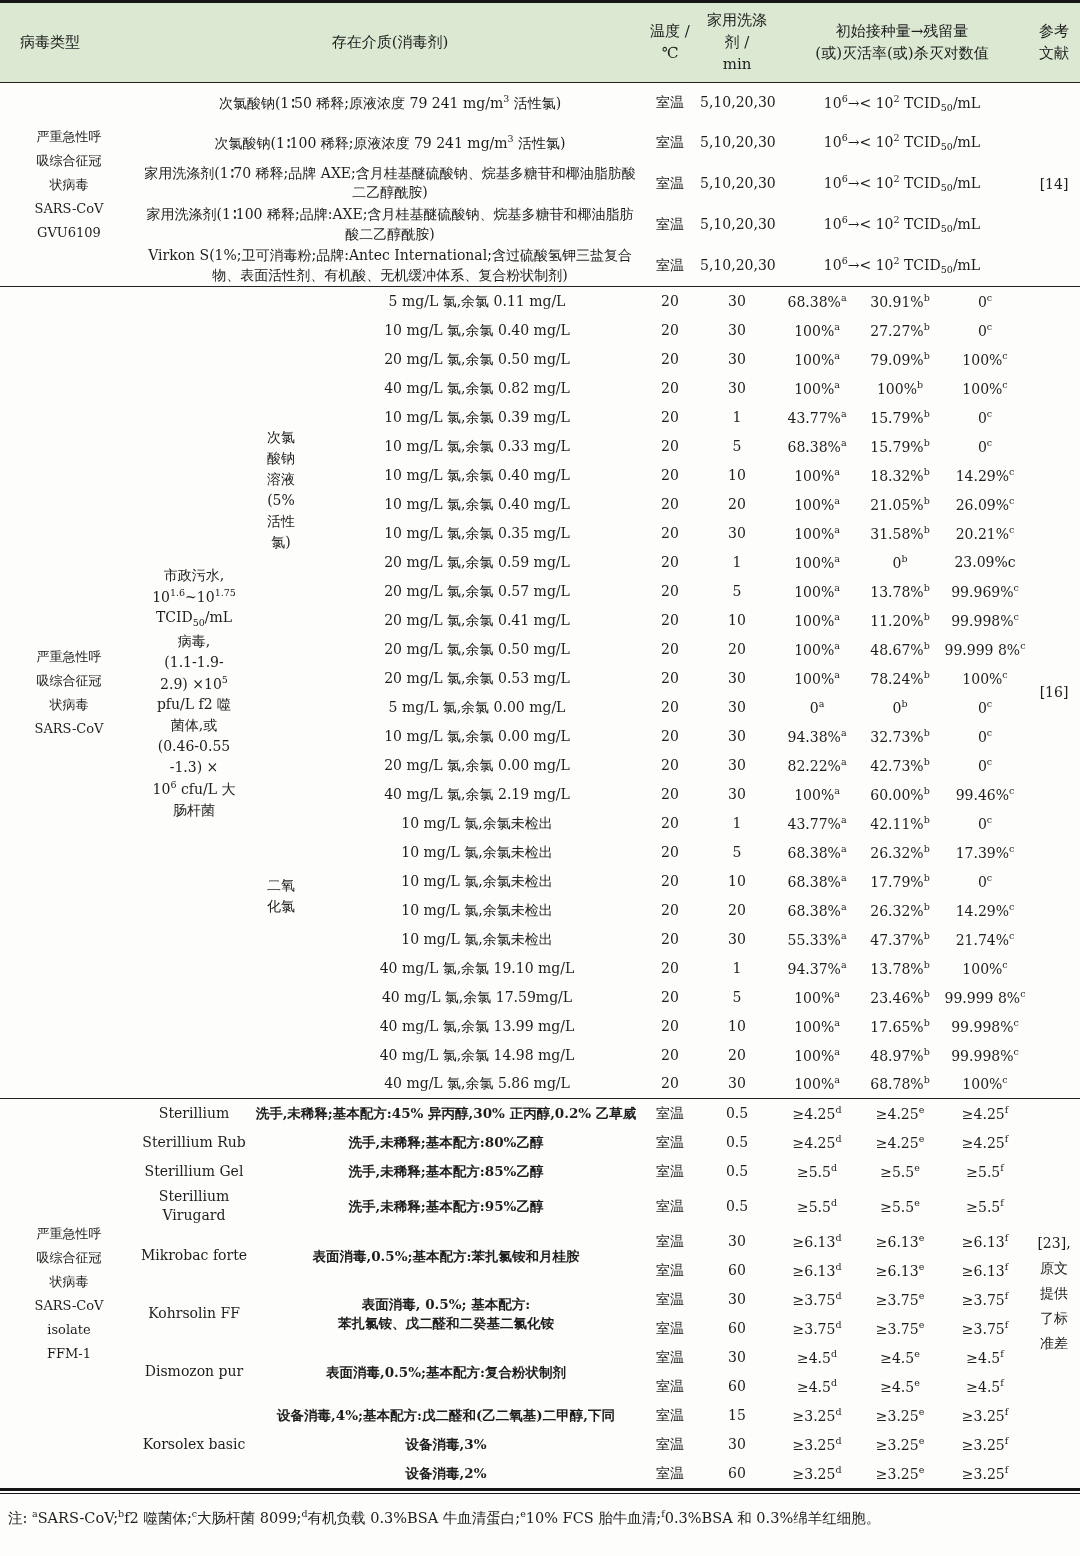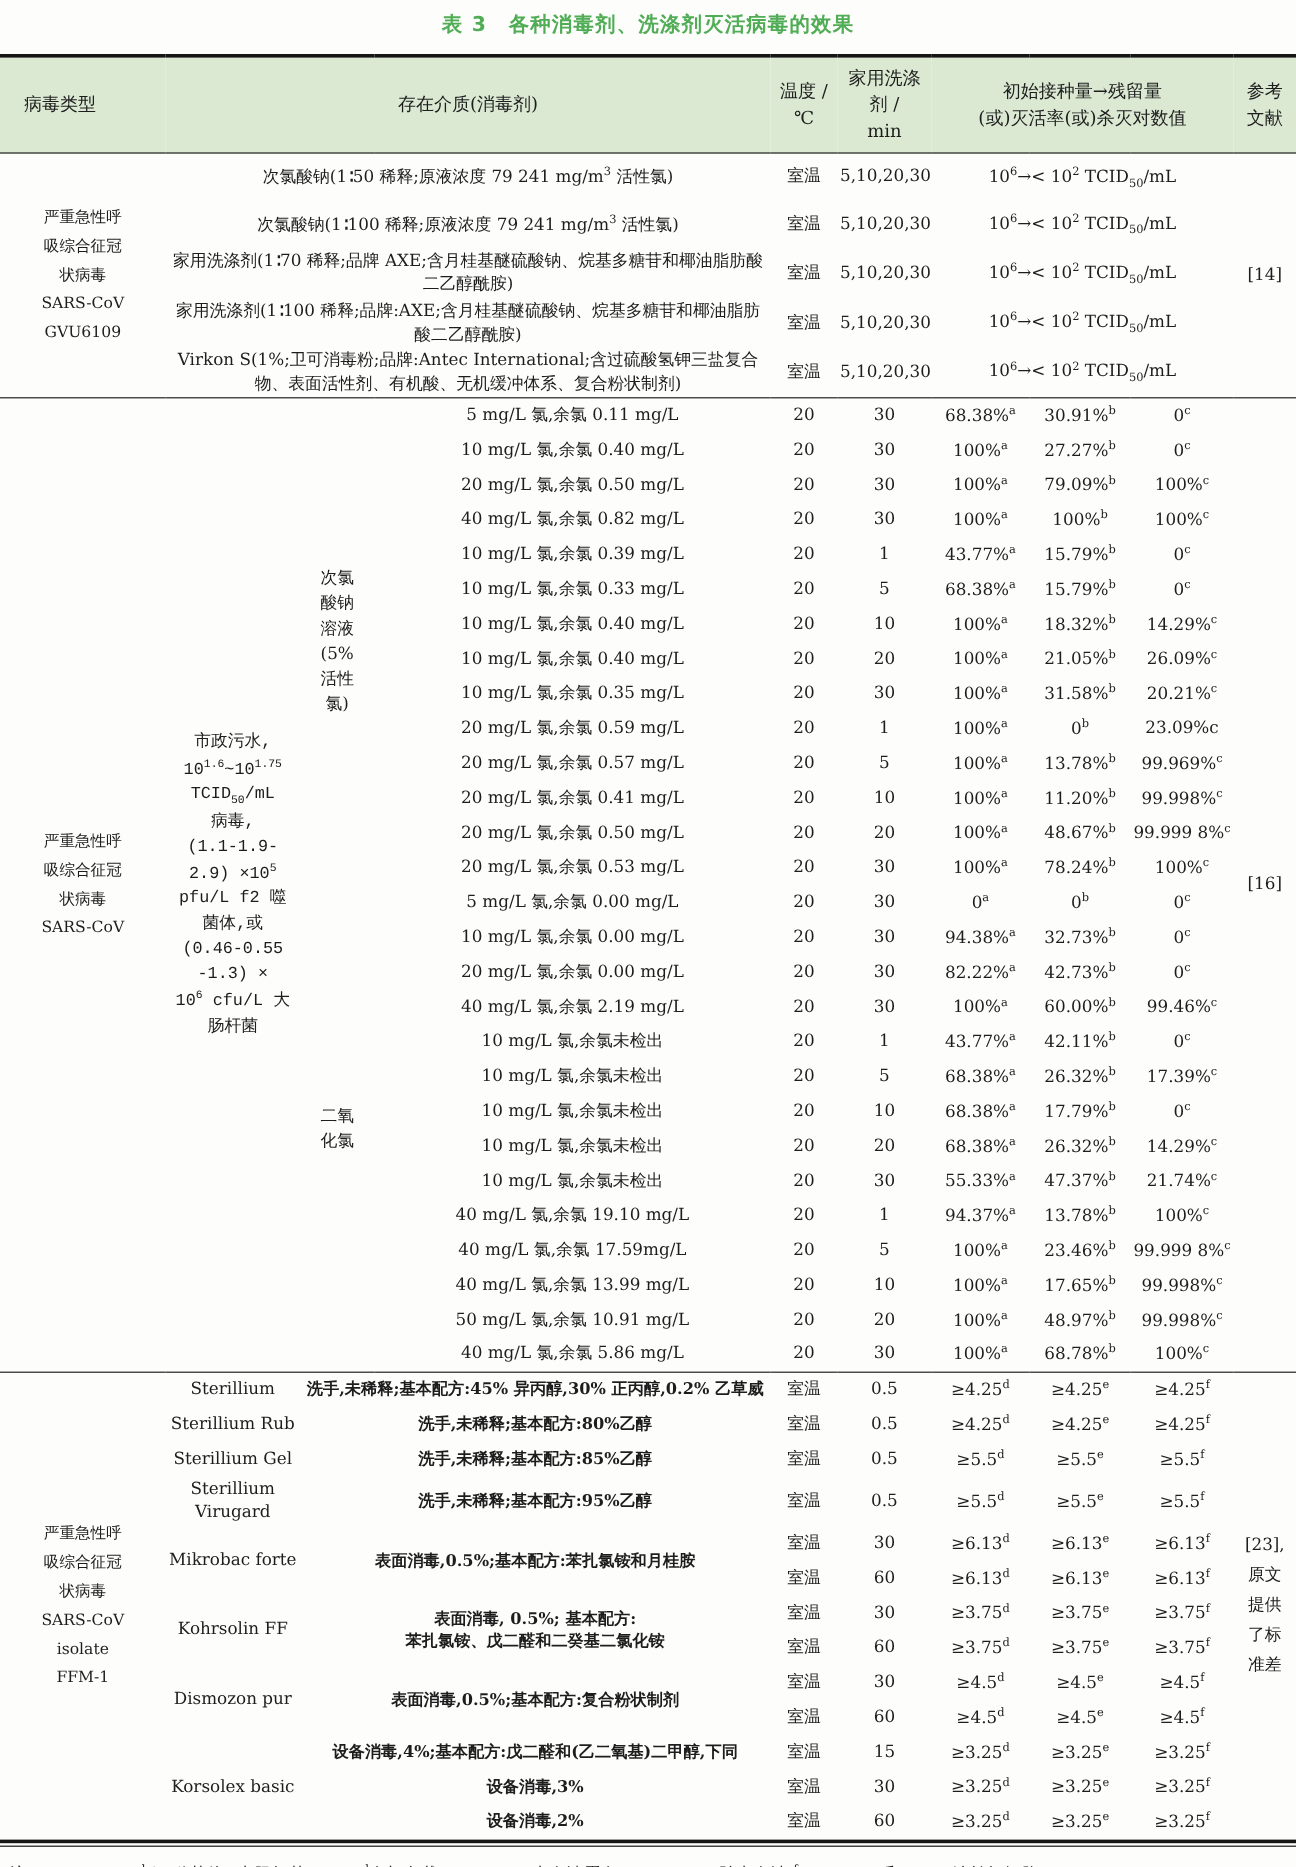--- a/index.html
+++ b/index.html
@@ -13,34 +13,33 @@
   thead th.first{text-align:left;padding-left:20px;}
   td{font-size:14px;text-align:center;vertical-align:middle;padding:1px 2px;line-height:1.4;
      overflow:hidden;}
   td.st{border-top:1.5px solid #222;}
   tr.sec0{height:40px;}
   tr.sec1{height:29px;}
   tr.sec2{height:29px;}
   td.virus{line-height:1.85;font-size:13px;}
   td.agent{line-height:1.5;}
   td.ref{line-height:1.8;}
-  td.mediablock{line-height:1.5;font-family:Liberation Mono, monospace;}
+  td.mediablock{line-height:1.5;}
   td.desc{font-size:13.5px;font-weight:bold;}
   td.conc{white-space:nowrap;}
   td.time{white-space:nowrap;}
   sup,sub{font-size:9.5px;}
   .bottom-rule{height:2px;border-top:3px solid #161616;border-bottom:1.5px solid #161616;}
   .footnote{font-size:14.5px;padding:13px 6px 16px 8px;line-height:1.5;}
 </style>
 </head>
 <body>
 
 <div class="page">
 
-  <div class="title">表 3　各种消毒剂、洗涤剂灭活病毒的效果</div>
 
   <table>
     <colgroup>
       <col style="width:138px">
         <col style="width:112px">
         <col style="width:62px">
       <col style="width:330px">
         <col style="width:56px">
         <col style="width:78px">
       <col style="width:82px">
@@ -298,21 +297,21 @@
         </tr>
         <tr class="sec1">
           <td class="conc">40 mg/L 氯,余氯 13.99 mg/L</td>
           <td class="">20</td>
           <td class="time">10</td>
           <td class="">100%<sup>a</sup></td>
           <td class="">17.65%<sup>b</sup></td>
           <td class="">99.998%<sup>c</sup></td>
         </tr>
         <tr class="sec1">
-          <td class="conc">50 mg/L 氯,余氯 10.91 mg/L</td>
+          <td class="conc">40 mg/L 氯,余氯 14.98 mg/L</td>
           <td class="">20</td>
           <td class="time">20</td>
           <td class="">100%<sup>a</sup></td>
           <td class="">48.97%<sup>b</sup></td>
           <td class="">99.998%<sup>c</sup></td>
         </tr>
         <tr class="sec1">
           <td class="conc">40 mg/L 氯,余氯 5.86 mg/L</td>
           <td class="">20</td>
           <td class="time">30</td>

